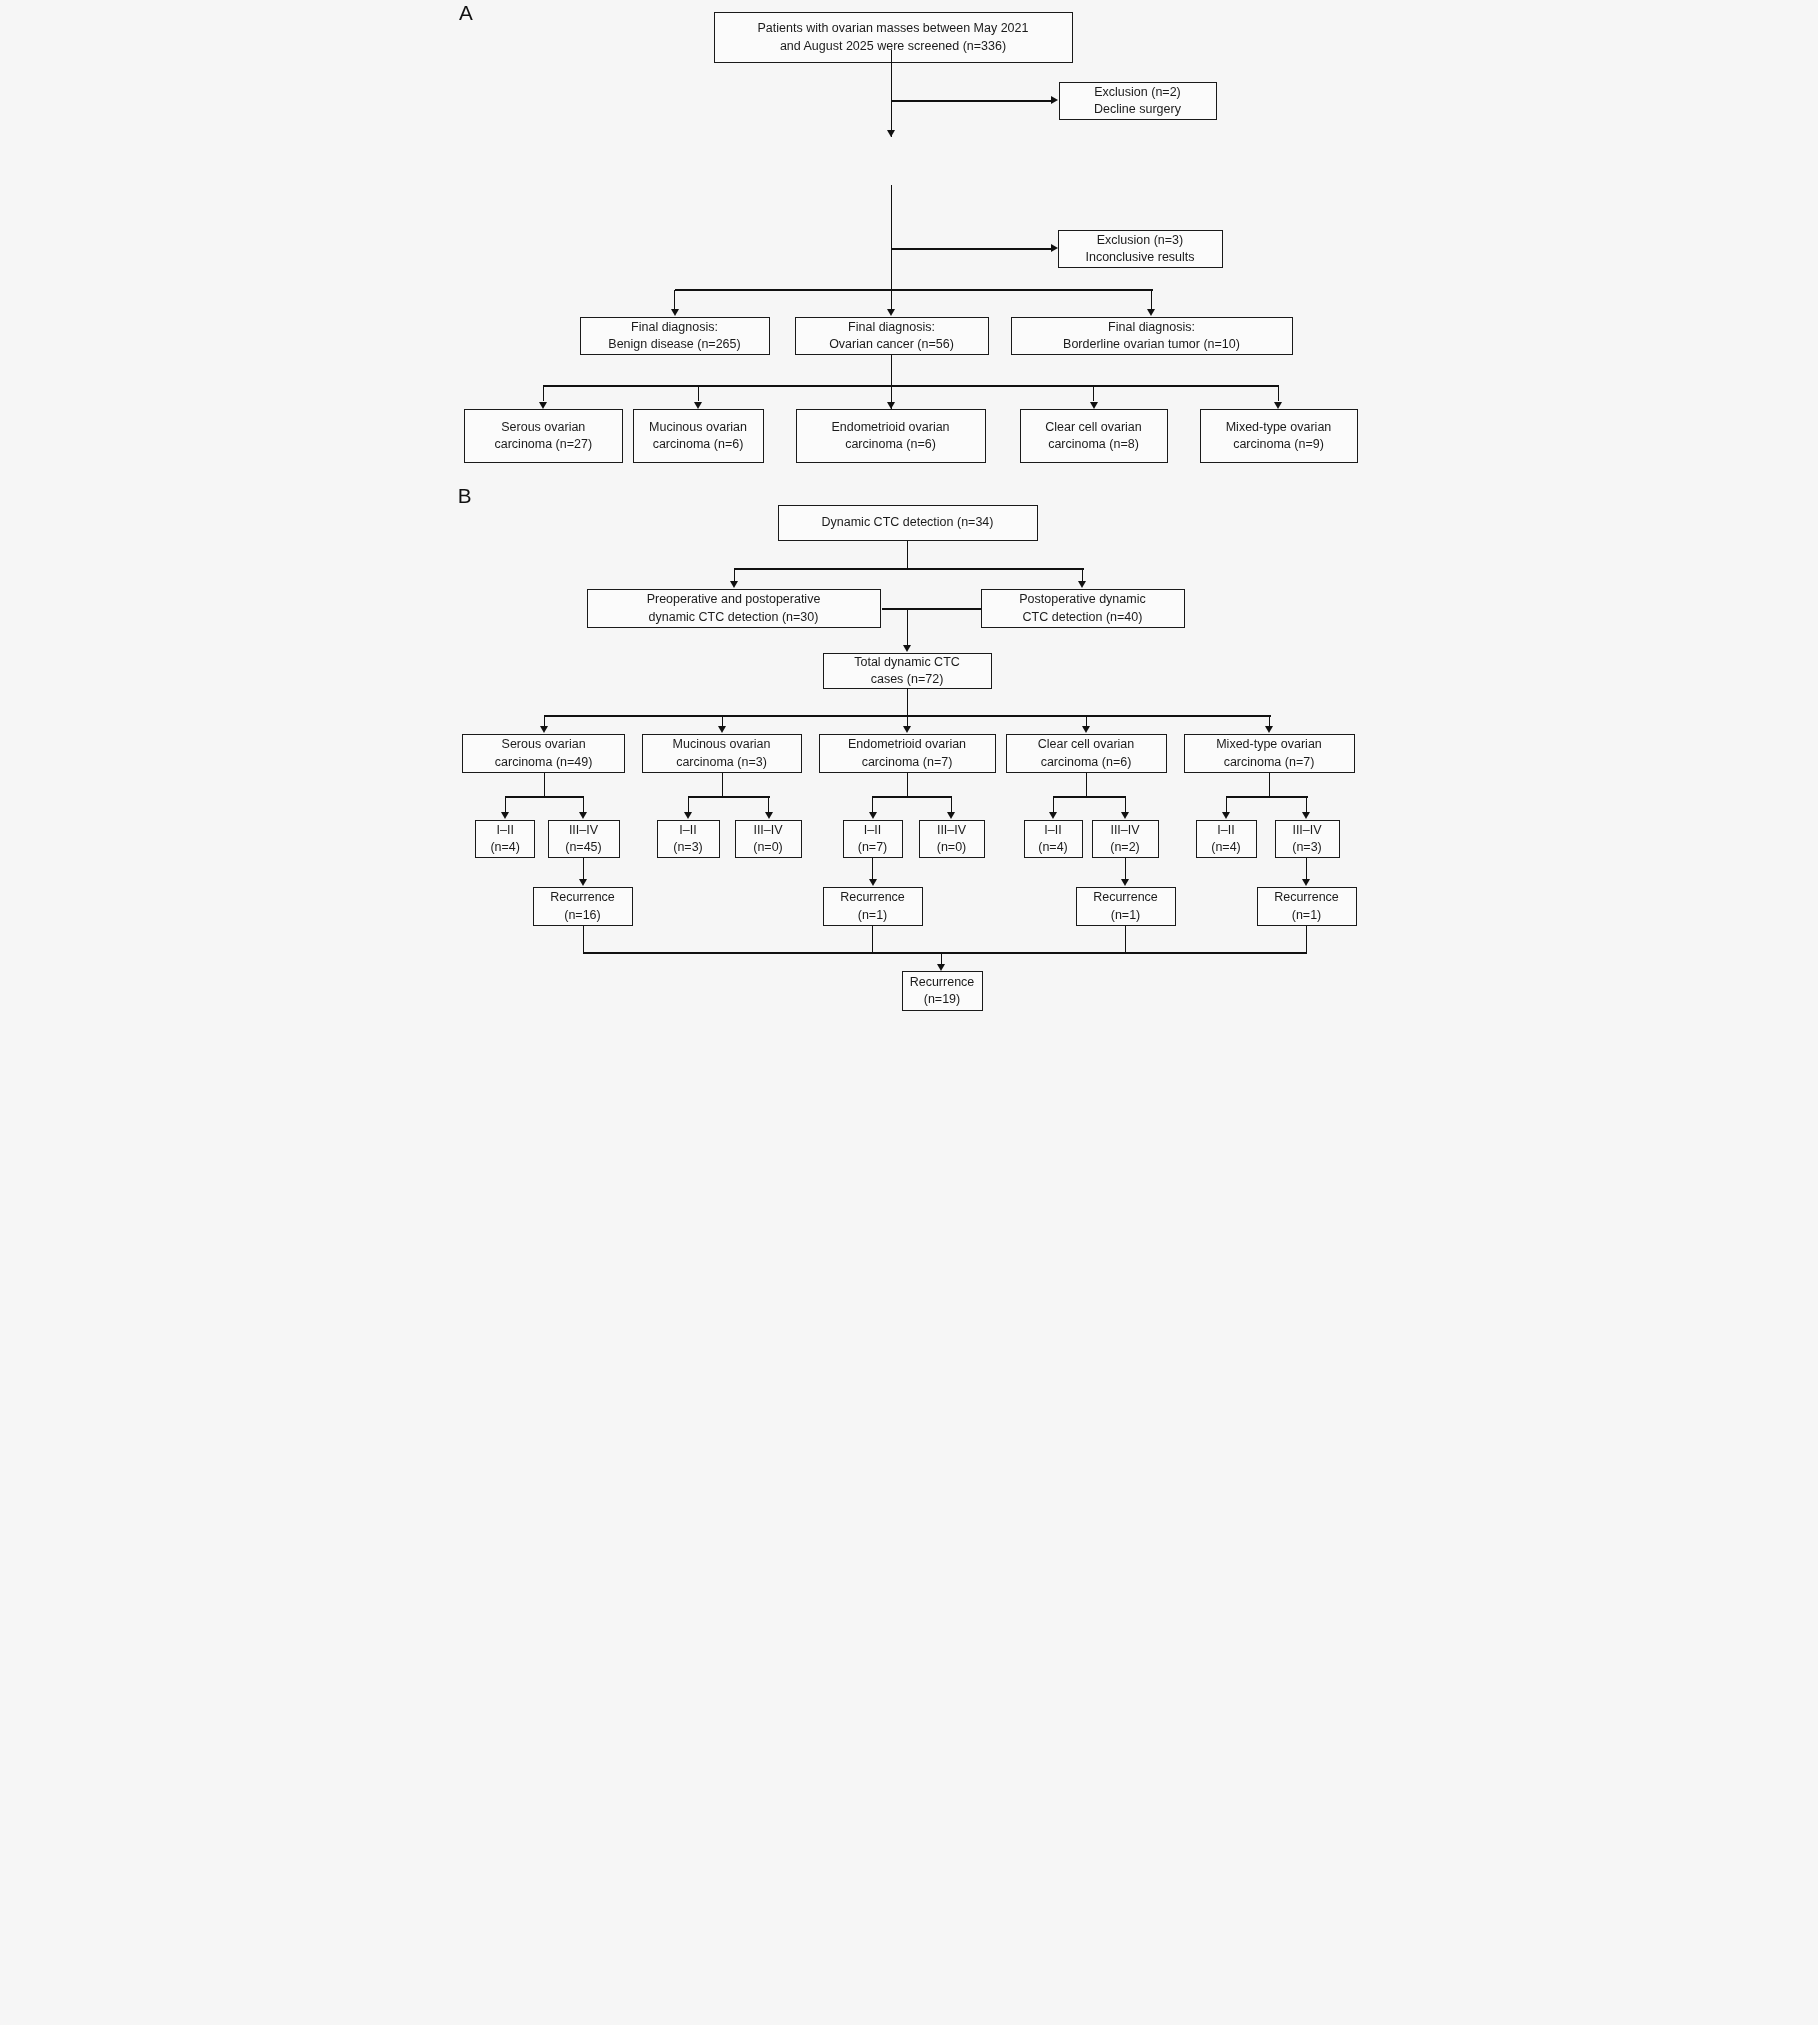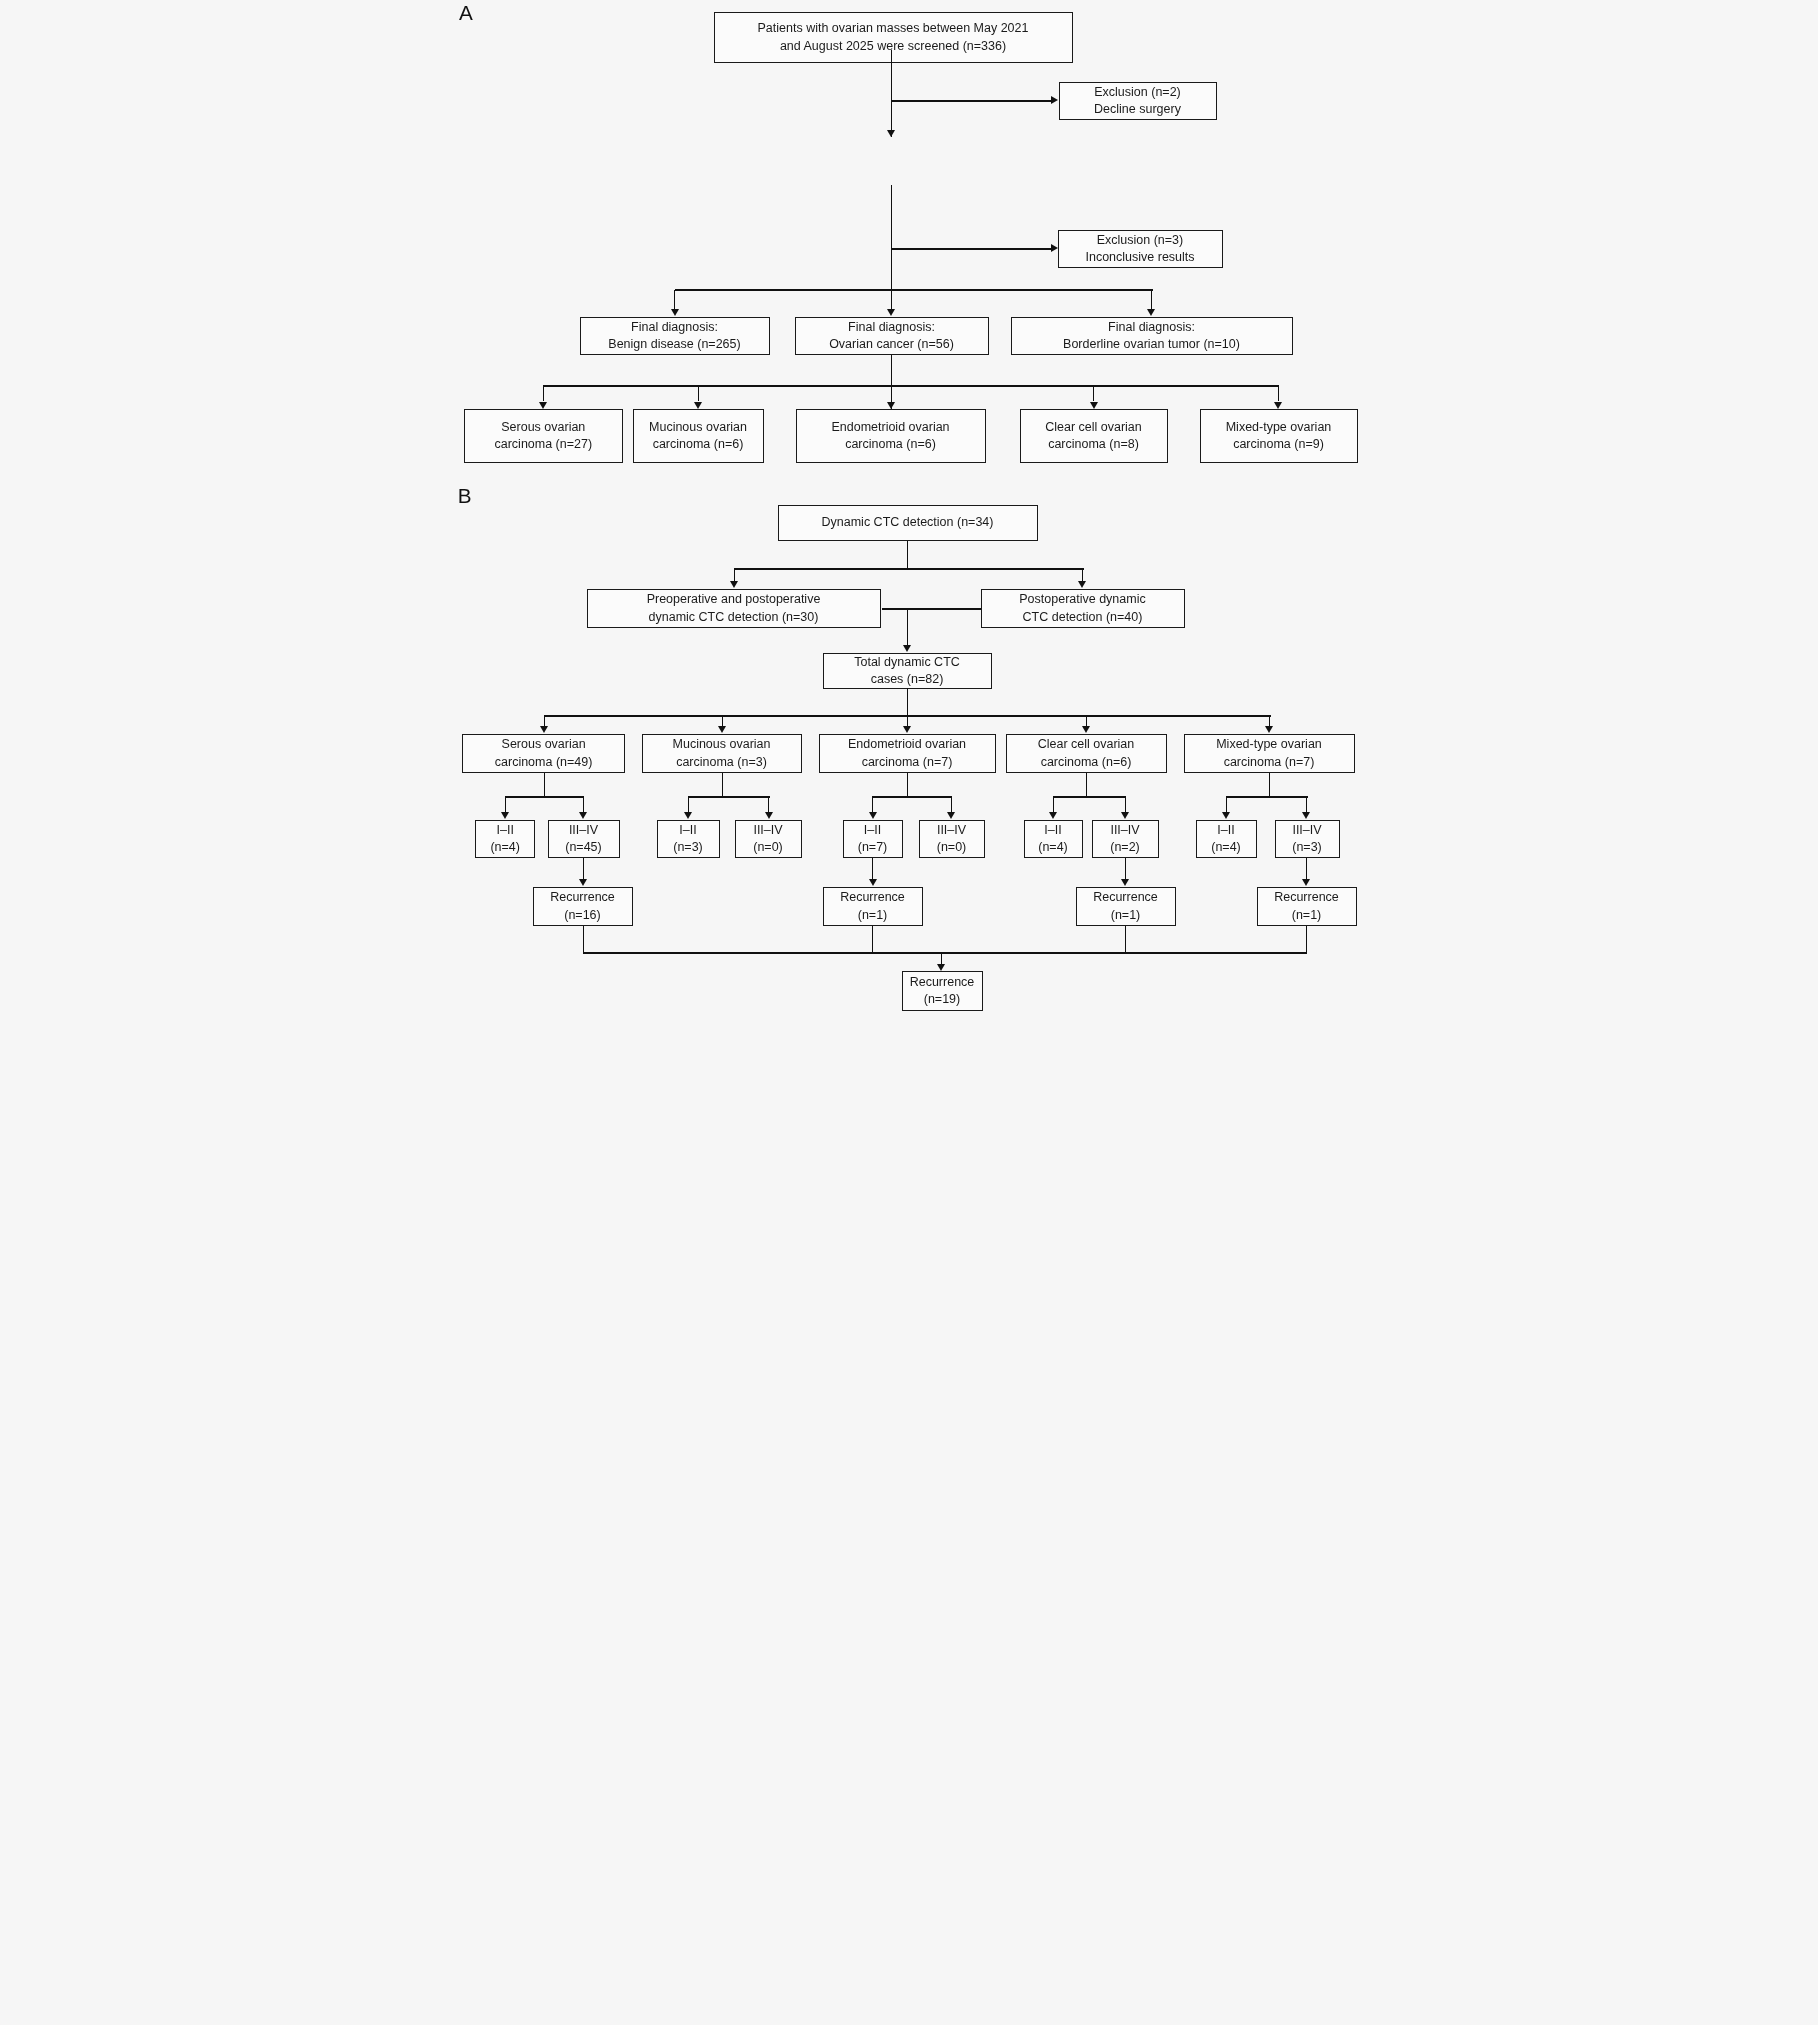--- a/index.html
+++ b/index.html
@@ -117,21 +117,21 @@
   <div class="box" style="left:132px;top:589px;width:294px;height:39px">Preoperative and postoperative
 dynamic CTC detection (n=30)</div>
   <div class="box" style="left:526px;top:589px;width:204px;height:39px">Postoperative dynamic
 CTC detection (n=40)</div>
 
   <div class="hl" style="left:427px;top:608px;width:99px"></div>
   <div class="vl" style="left:452px;top:608px;height:37px"></div>
   <div class="ad" style="left:448px;top:645px"></div>
 
   <div class="box" style="left:368px;top:653px;width:169px;height:36px">Total dynamic CTC
-cases (n=82)</div>
+cases (n=72)</div>
 
   <div class="vl" style="left:452px;top:688px;height:27px"></div>
   <div class="hl" style="left:89px;top:715px;width:727px"></div>
   <div class="vl" style="left:89px;top:715px;height:11px"></div>
   <div class="ad" style="left:85px;top:726px"></div>
   <div class="vl" style="left:267px;top:715px;height:11px"></div>
   <div class="ad" style="left:263px;top:726px"></div>
   <div class="vl" style="left:452px;top:715px;height:11px"></div>
   <div class="ad" style="left:448px;top:726px"></div>
   <div class="vl" style="left:631px;top:715px;height:11px"></div>

